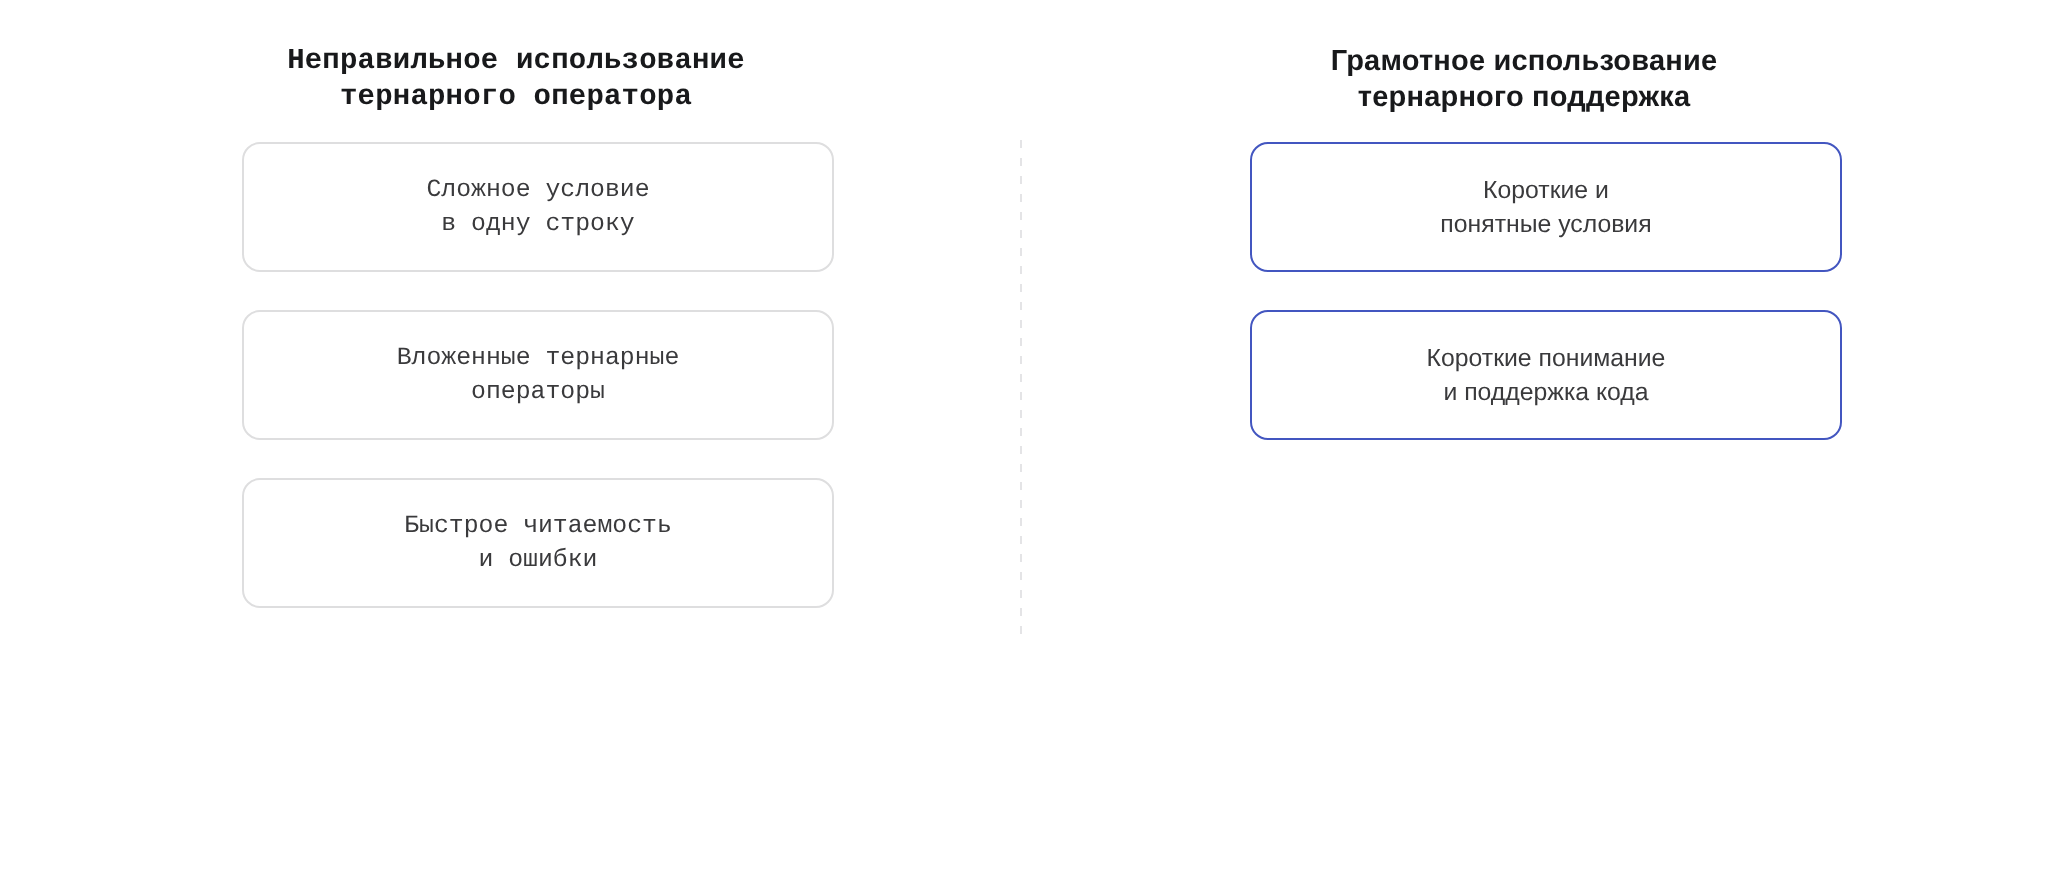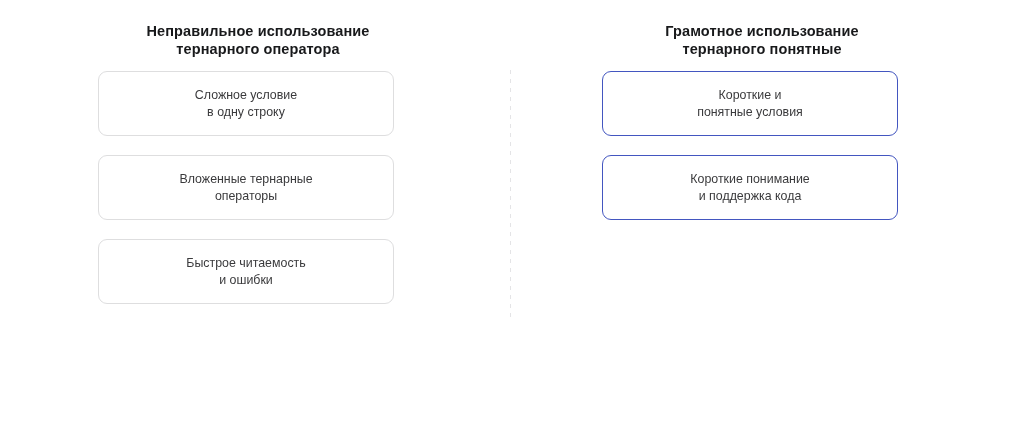--- a/index.html
+++ b/index.html
@@ -21,41 +21,41 @@
     height: 439px;
   }
 
   .column {
     position: absolute;
     top: 0;
     width: 400px;
     height: 439px;
   }
 
-  .column-left  { left: 58px; }
+  .column-left  { left: 58px; font-family: Liberation Mono, monospace; }
   .column-right { left: 562px; }
 
   .column-title {
     position: absolute;
     top: 22px;
     left: 0;
     width: 400px;
     text-align: center;
     font-size: 14.5px;
     font-weight: bold;
     line-height: 18px;
     color: #18191b;
     letter-spacing: 0.1px;
     white-space: pre-line;
   }
 
   .cards {
     position: absolute;
     top: 71px;
-    left: 40px;
+    left: 63px;
     width: 296px;
   }
 
   .card {
     box-sizing: border-box;
     width: 296px;
     height: 65px;
     margin-bottom: 19px;
     border-radius: 9px;
     background: #ffffff;
@@ -118,21 +118,21 @@
         <span class="card-text">Быстрое читаемость
 и ошибки</span>
       </div>
     </div>
   </div>
 
   <div class="divider"></div>
 
   <div class="column column-right">
     <div class="column-title">Грамотное использование
-тернарного понятные</div>
+тернарного поддержка</div>
 
     <div class="cards">
       <div class="card card-good">
         <span class="card-text">Короткие и
 понятные условия</span>
       </div>
       <div class="card card-good">
         <span class="card-text">Короткие понимание
 и поддержка кода</span>
       </div>

